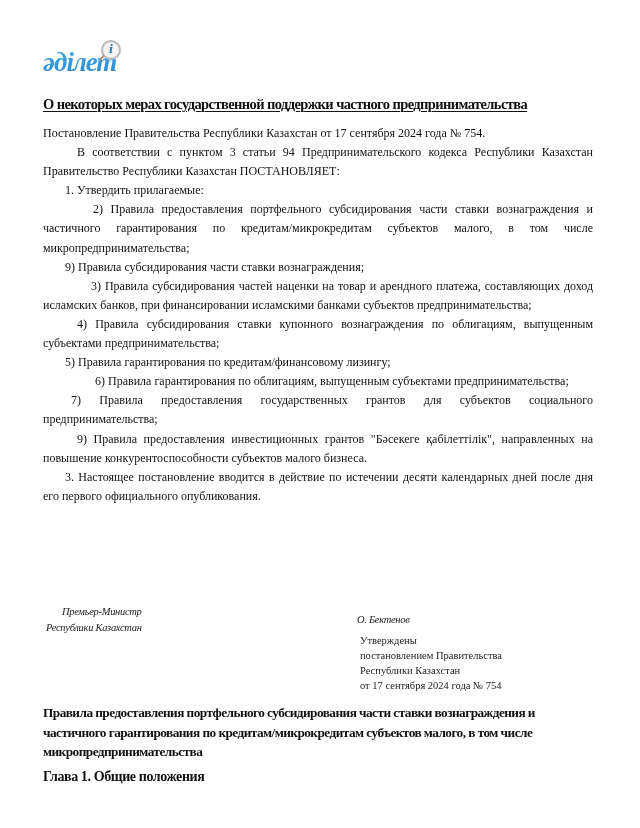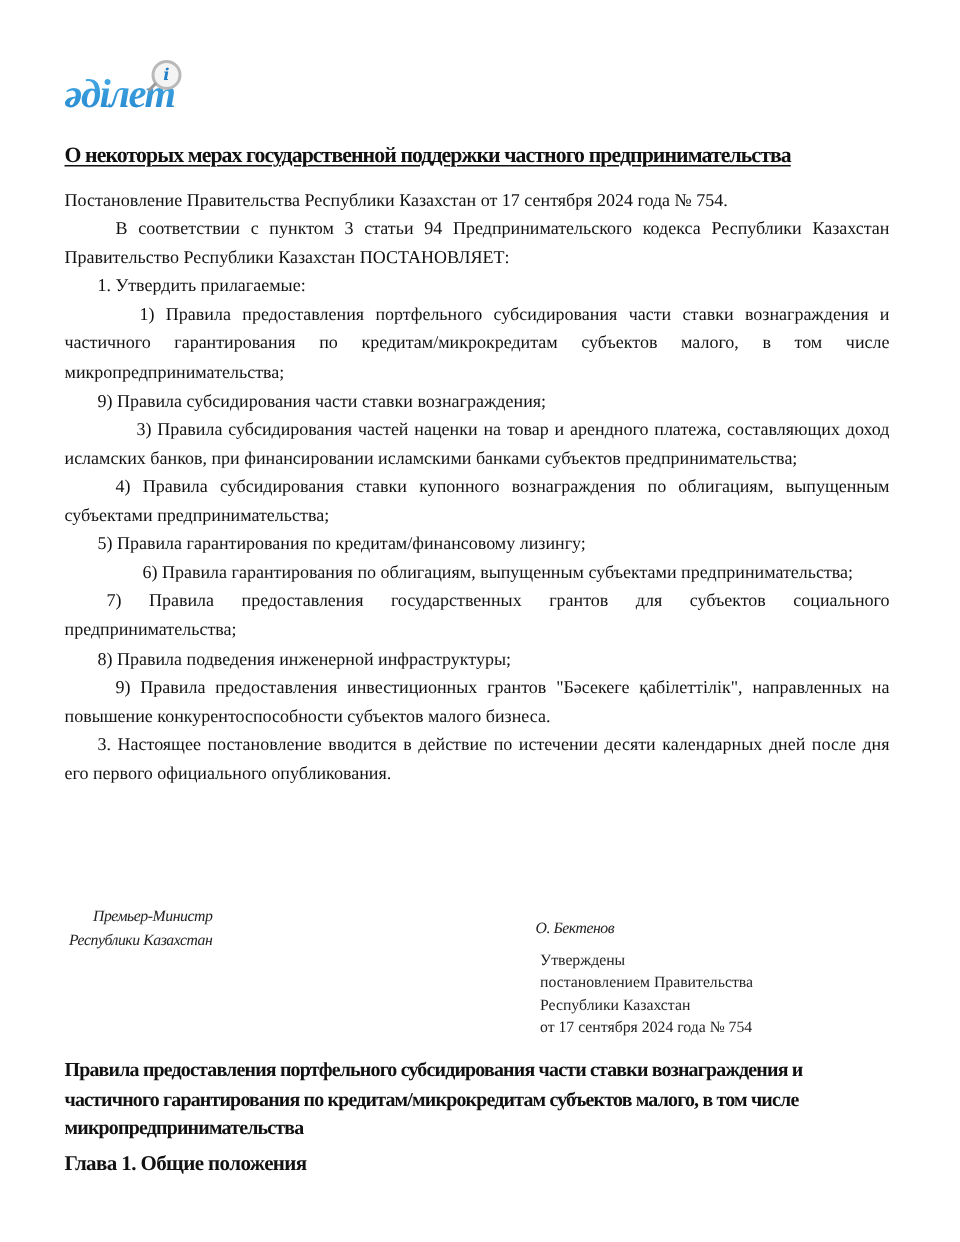--- a/index.html
+++ b/index.html
@@ -32,28 +32,27 @@
   <div class="logo-text">әділет</div>
   <div class="logo-mag">i</div>
 </div>
 
 <div class="title">О некоторых мерах государственной поддержки частного предпринимательства</div>
 
 <div class="body-text">
   <p>Постановление Правительства Республики Казахстан от 17 сентября 2024 года № 754.</p>
   <p class="ind2b">В соответствии с пунктом 3 статьи 94 Предпринимательского кодекса Республики Казахстан Правительство Республики Казахстан ПОСТАНОВЛЯЕТ:</p>
   <p class="ind1">1. Утвердить прилагаемые:</p>
-  <p class="ind2">1) Правила предоставления портфельного субсидирования части ставки вознаграждения и частичного гарантирования по кредитам/микрокредитам субъектов малого, в том числе микропредпринимательства;</p>
+  <p class="ind2">2) Правила предоставления портфельного субсидирования части ставки вознаграждения и частичного гарантирования по кредитам/микрокредитам субъектов малого, в том числе микропредпринимательства;</p>
   <p class="ind1">9) Правила субсидирования части ставки вознаграждения;</p>
   <p class="ind6">3) Правила субсидирования частей наценки на товар и арендного платежа, составляющих доход исламских банков, при финансировании исламскими банками субъектов предпринимательства;</p>
   <p class="ind2b">4) Правила субсидирования ставки купонного вознаграждения по облигациям, выпущенным субъектами предпринимательства;</p>
   <p class="ind1">5) Правила гарантирования по кредитам/финансовому лизингу;</p>
   <p class="ind3">6) Правила гарантирования по облигациям, выпущенным субъектами предпринимательства;</p>
   <p class="ind4">7) Правила предоставления государственных грантов для субъектов социального предпринимательства;</p>
-  <p class="ind1">8) Правила подведения инженерной инфраструктуры;</p>
   <p class="ind2b">9) Правила предоставления инвестиционных грантов "Бәсекеге қабілеттілік", направленных на повышение конкурентоспособности субъектов малого бизнеса.</p>
   <p class="ind1">3. Настоящее постановление вводится в действие по истечении десяти календарных дней после дня его первого официального опубликования.</p>
 </div>
 
 <div class="sig" style="left:62px; top:606px;">Премьер-Министр</div>
 <div class="sig" style="left:46px; top:622px;">Республики Казахстан</div>
 <div class="sig" style="left:357px; top:614px;">О. Бектенов</div>
 
 <div class="approve">
   <div>Утверждены</div>

